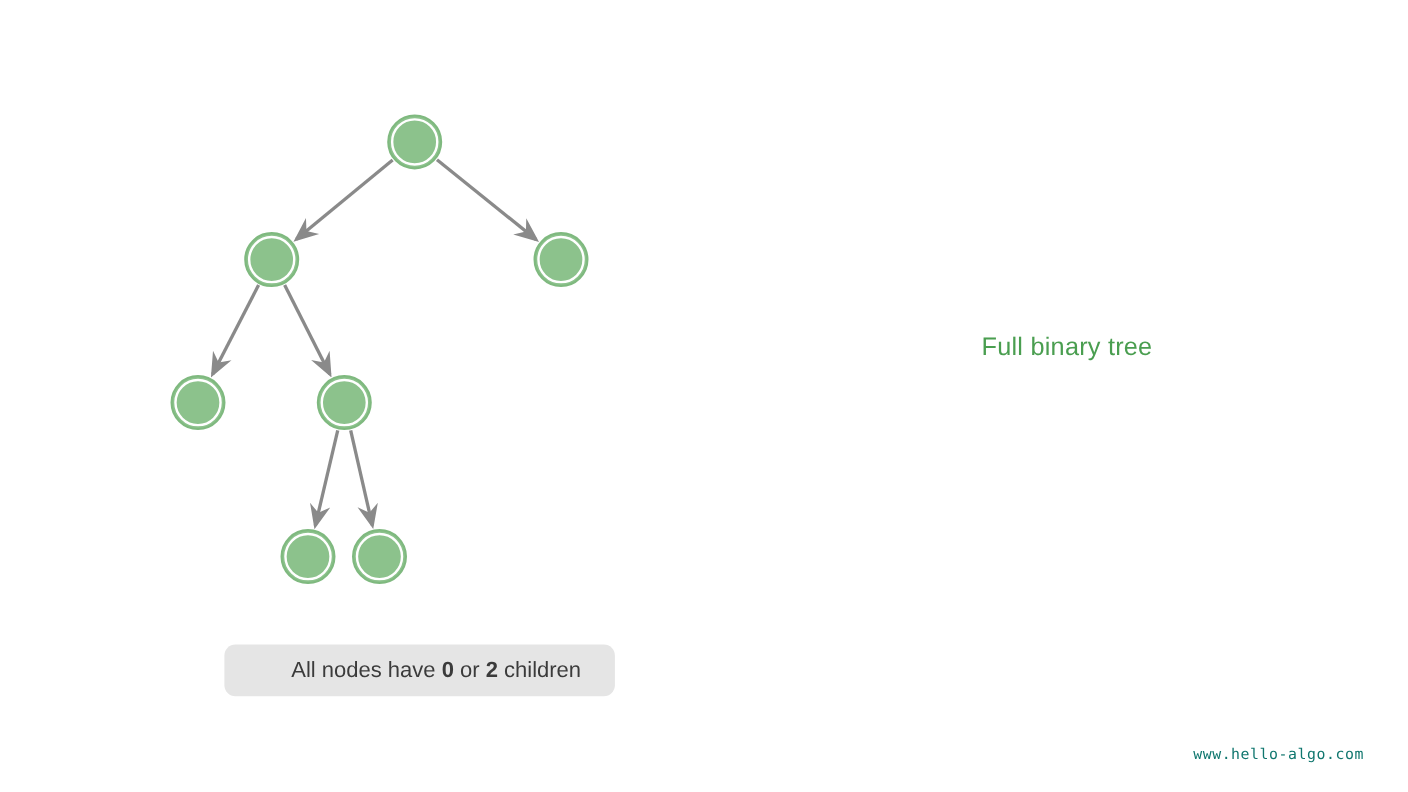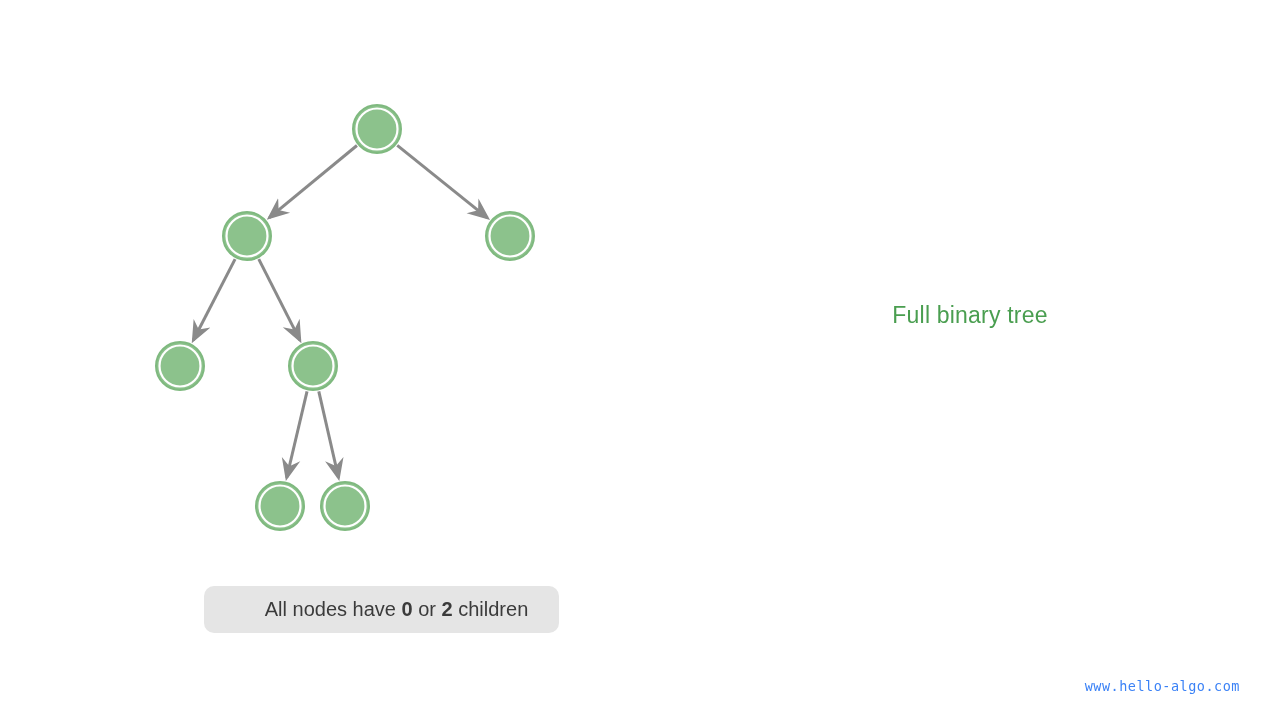--- a/index.html
+++ b/index.html
@@ -93,13 +93,13 @@
 <div id="diagram-title" style="color: rgb(74, 158, 80);">Full binary tree</div>
 
 <div id="caption-box" style="background: rgb(229, 229, 229); color: rgb(59, 59, 59);">
   <span>All nodes have </span>
   <span class="bold">0</span>
   <span> or </span>
   <span class="bold">2</span>
   <span> children</span>
 </div>
 
-<div id="watermark" style="color: #3b82f6;">www.hello-algo.com</div>
+<div id="watermark" style="color: #0f766e;">www.hello-algo.com</div>
 
 </body></html>

